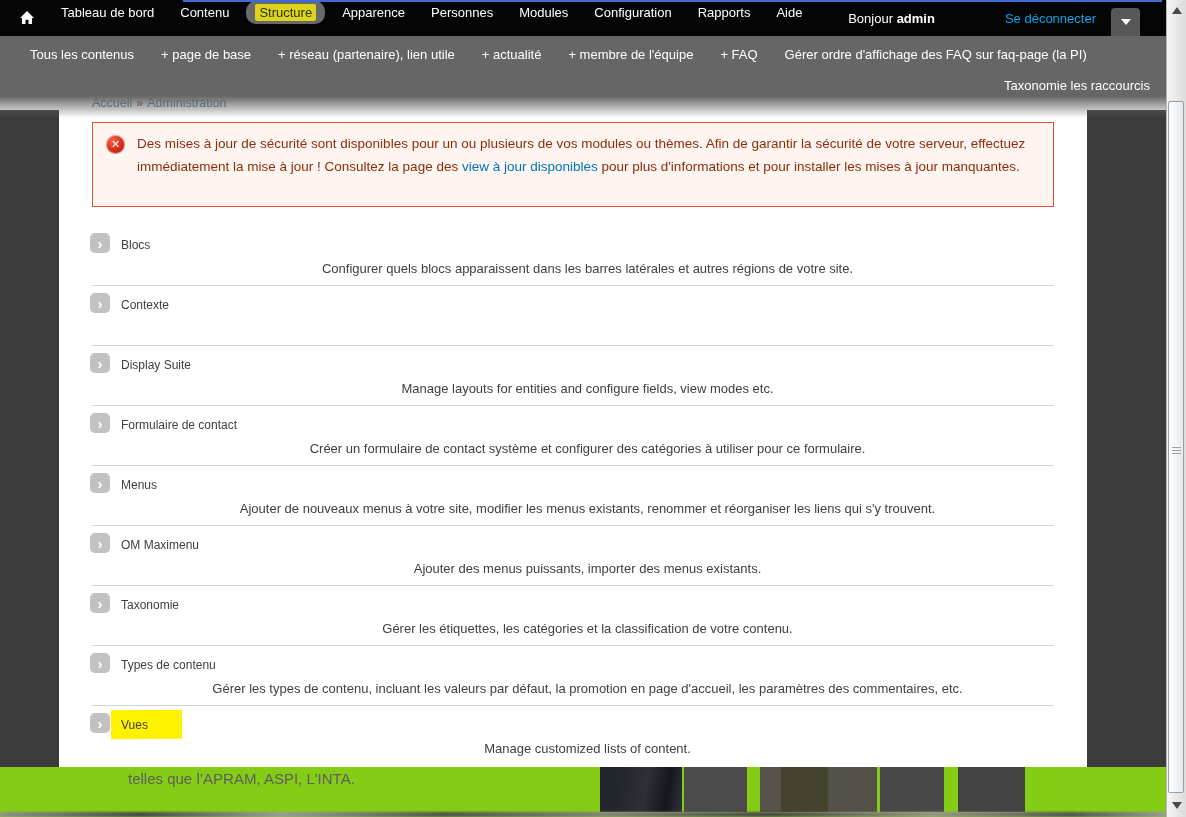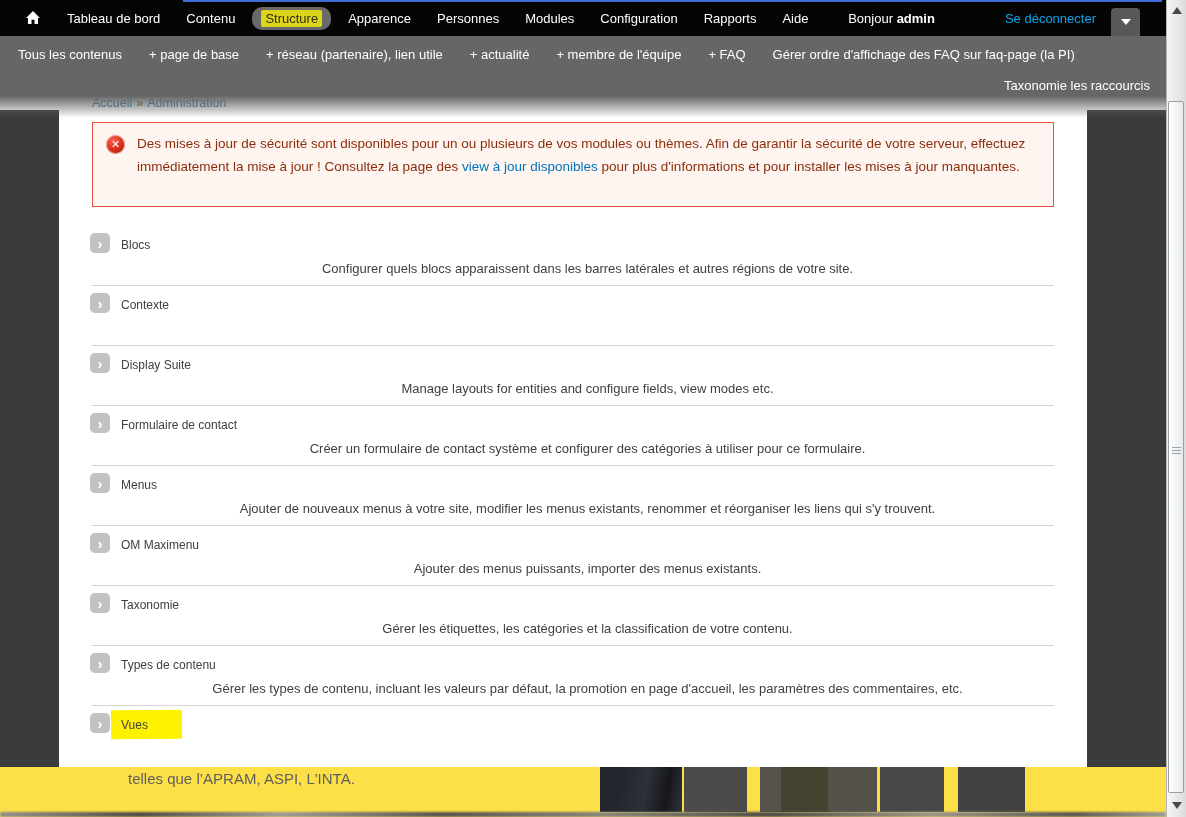--- a/index.html
+++ b/index.html
@@ -5,47 +5,47 @@
   html,body{margin:0;padding:0;background:#fff;}
   .screen{position:relative;width:1186px;height:817px;overflow:hidden;
           font-family:"Liberation Sans","DejaVu Sans",sans-serif;background:#fff;}
 
   
   .top-blue{position:absolute;left:183px;top:0;width:979px;height:2px;background:#3c6cd6;z-index:60;}
 
   
   .admin-toolbar{position:absolute;left:0;top:0;width:1166px;height:36px;background:#050505;
                  display:flex;align-items:center;z-index:40;color:#fff;font-size:13px;}
-  .tb-left{display:flex;align-items:center;padding-left:20px;}
+  .tb-left{display:flex;padding-left:14px;}
   .home-btn{display:flex;align-items:center;justify-content:center;width:26px;height:26px;margin-right:8px;}
   .tb-item{padding:4px 13px;white-space:nowrap;color:#fff;cursor:pointer;}
   .tb-item.active{background:#696969;border-radius:10px;padding:4px 9px;margin:0 4px;}
   .tb-hl{background:#ddd41c;color:#2f2f12;padding:1px 4px;border-radius:2px;}
   .tb-right{margin-left:auto;display:flex;align-items:center;gap:26px;margin-right:70px;white-space:nowrap;justify-content:space-between;}
   .tb-greet b{font-weight:bold;}
   .tb-logout{color:#0ea5e9;cursor:pointer;margin-left:44px;}
   .tb-toggle{position:absolute;right:26px;top:8px;width:29px;height:28px;background:#585858;
              border-radius:4px 4px 0 0;display:flex;align-items:center;justify-content:center;cursor:pointer;}
   .arr{width:0;height:0;border-left:5px solid transparent;border-right:5px solid transparent;border-top:6px solid #fff;}
 
   
   .shortcut-bar{position:absolute;left:0;top:36px;width:1166px;height:60px;background:#666;z-index:40;
                 color:#fff;font-size:13px;}
-  .sc-row{display:flex;gap:27px;padding:11px 0 0 18px;white-space:nowrap;}
+  .sc-row{display:flex;gap:27px;padding:11px 0 0 30px;white-space:nowrap;}
   .sc-item{cursor:pointer;}
   .sc-edit{position:absolute;right:16px;bottom:3px;cursor:pointer;}
 
   
   .fade-strip{position:absolute;left:0;top:96px;width:1166px;height:22px;z-index:30;pointer-events:none;
               background:linear-gradient(to bottom,rgba(102,102,102,1),rgba(150,150,150,0));}
 
   
   .dim-left{position:absolute;left:0;top:110px;width:59px;height:707px;background:#3b3b3b;z-index:1;}
   .dim-right{position:absolute;left:1087px;top:110px;width:79px;height:707px;background:#3b3b3b;z-index:1;}
-  .bottom-band{position:absolute;left:0;top:767px;width:1166px;height:50px;background:#fde047;z-index:4;}
+  .bottom-band{position:absolute;left:0;top:767px;width:1166px;height:50px;background:#84cc16;z-index:4;}
   .bg-text{position:absolute;left:128px;top:3px;font-size:15px;color:#5e5e5e;}
   .photo{position:absolute;top:0;height:45px;}
   .p1{left:600px;width:82px;background:linear-gradient(100deg,#24262d 25%,#2d3037 55%,#16171d 80%,#30333b);}
   .p2{left:684px;width:63px;background:#4b4b4b;}
   .p3{left:760px;width:117px;background:linear-gradient(90deg,#56524a 0 18%,#45432f 18% 58%,#54514a 58%);}
   .p4{left:880px;width:64px;background:#484848;}
   .p5{left:958px;width:67px;background:#424242;}
   .blur-strip{position:absolute;left:0;top:45px;width:1166px;height:5px;filter:blur(1.2px);
       background:linear-gradient(90deg,#8f8f8f,#494949 12%,#9a9a9a 24%,#52524e 38%,#84837e 52%,#4a4a4a 66%,#97948c 80%,#555 92%,#9a9a9a);}
 
@@ -143,21 +143,21 @@
 
   <div class="admin-list" id="admin-list">
       <div class="admin-item"><span class="chev-icon">›</span><a class="admin-title">Blocs</a><div class="admin-desc">Configurer quels blocs apparaissent dans les barres latérales et autres régions de votre site.</div></div>
       <div class="admin-item"><span class="chev-icon">›</span><a class="admin-title">Contexte</a></div>
       <div class="admin-item"><span class="chev-icon">›</span><a class="admin-title">Display Suite</a><div class="admin-desc">Manage layouts for entities and configure fields, view modes etc.</div></div>
       <div class="admin-item"><span class="chev-icon">›</span><a class="admin-title">Formulaire de contact</a><div class="admin-desc">Créer un formulaire de contact système et configurer des catégories à utiliser pour ce formulaire.</div></div>
       <div class="admin-item"><span class="chev-icon">›</span><a class="admin-title">Menus</a><div class="admin-desc">Ajouter de nouveaux menus à votre site, modifier les menus existants, renommer et réorganiser les liens qui s'y trouvent.</div></div>
       <div class="admin-item"><span class="chev-icon">›</span><a class="admin-title">OM Maximenu</a><div class="admin-desc">Ajouter des menus puissants, importer des menus existants.</div></div>
       <div class="admin-item"><span class="chev-icon">›</span><a class="admin-title">Taxonomie</a><div class="admin-desc">Gérer les étiquettes, les catégories et la classification de votre contenu.</div></div>
       <div class="admin-item"><span class="chev-icon">›</span><a class="admin-title">Types de contenu</a><div class="admin-desc">Gérer les types de contenu, incluant les valeurs par défaut, la promotion en page d'accueil, les paramètres des commentaires, etc.</div></div>
-      <div class="admin-item"><span class="chev-icon">›</span><span class="hl-mark"></span><a class="admin-title">Vues</a></div>
+      <div class="admin-item"><span class="chev-icon">›</span><span class="hl-mark"></span><a class="admin-title">Vues</a><div class="admin-desc">Manage customized lists of content.</div></div>
     </div>
 
   <div class="bottom-band">
     <span class="bg-text">telles que l’APRAM, ASPI, L'INTA.</span>
     <div class="photo p1"></div>
     <div class="photo p2"></div>
     <div class="photo p3"></div>
     <div class="photo p4"></div>
     <div class="photo p5"></div>
     <div class="blur-strip"></div>

